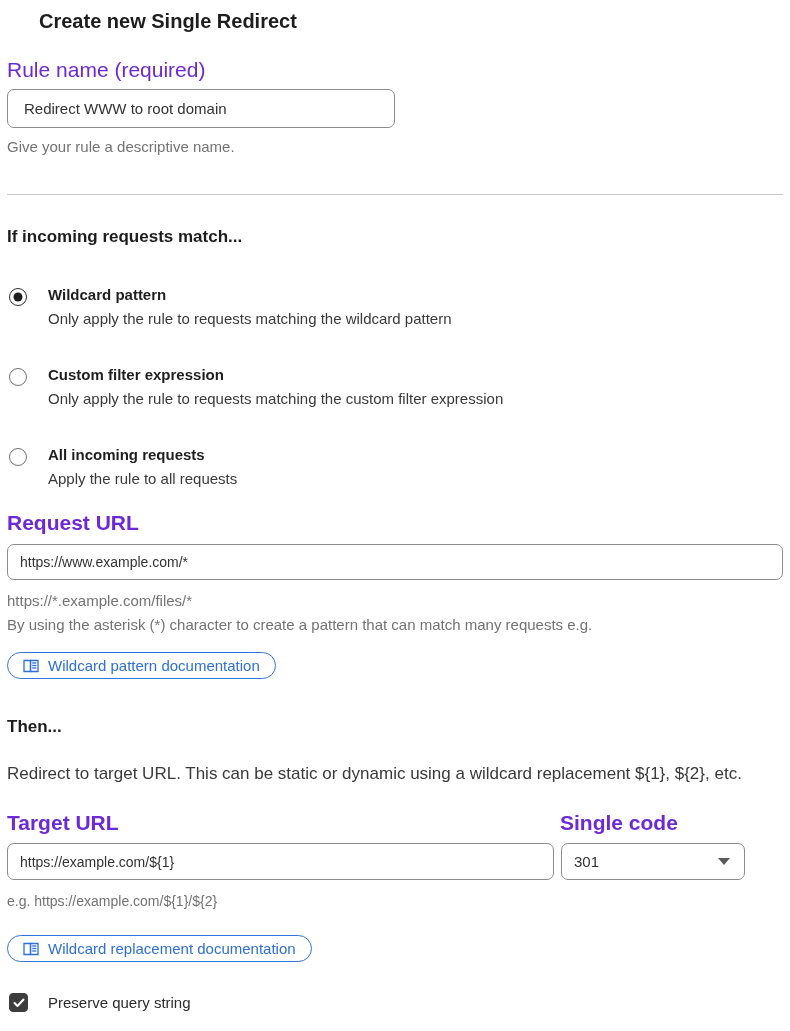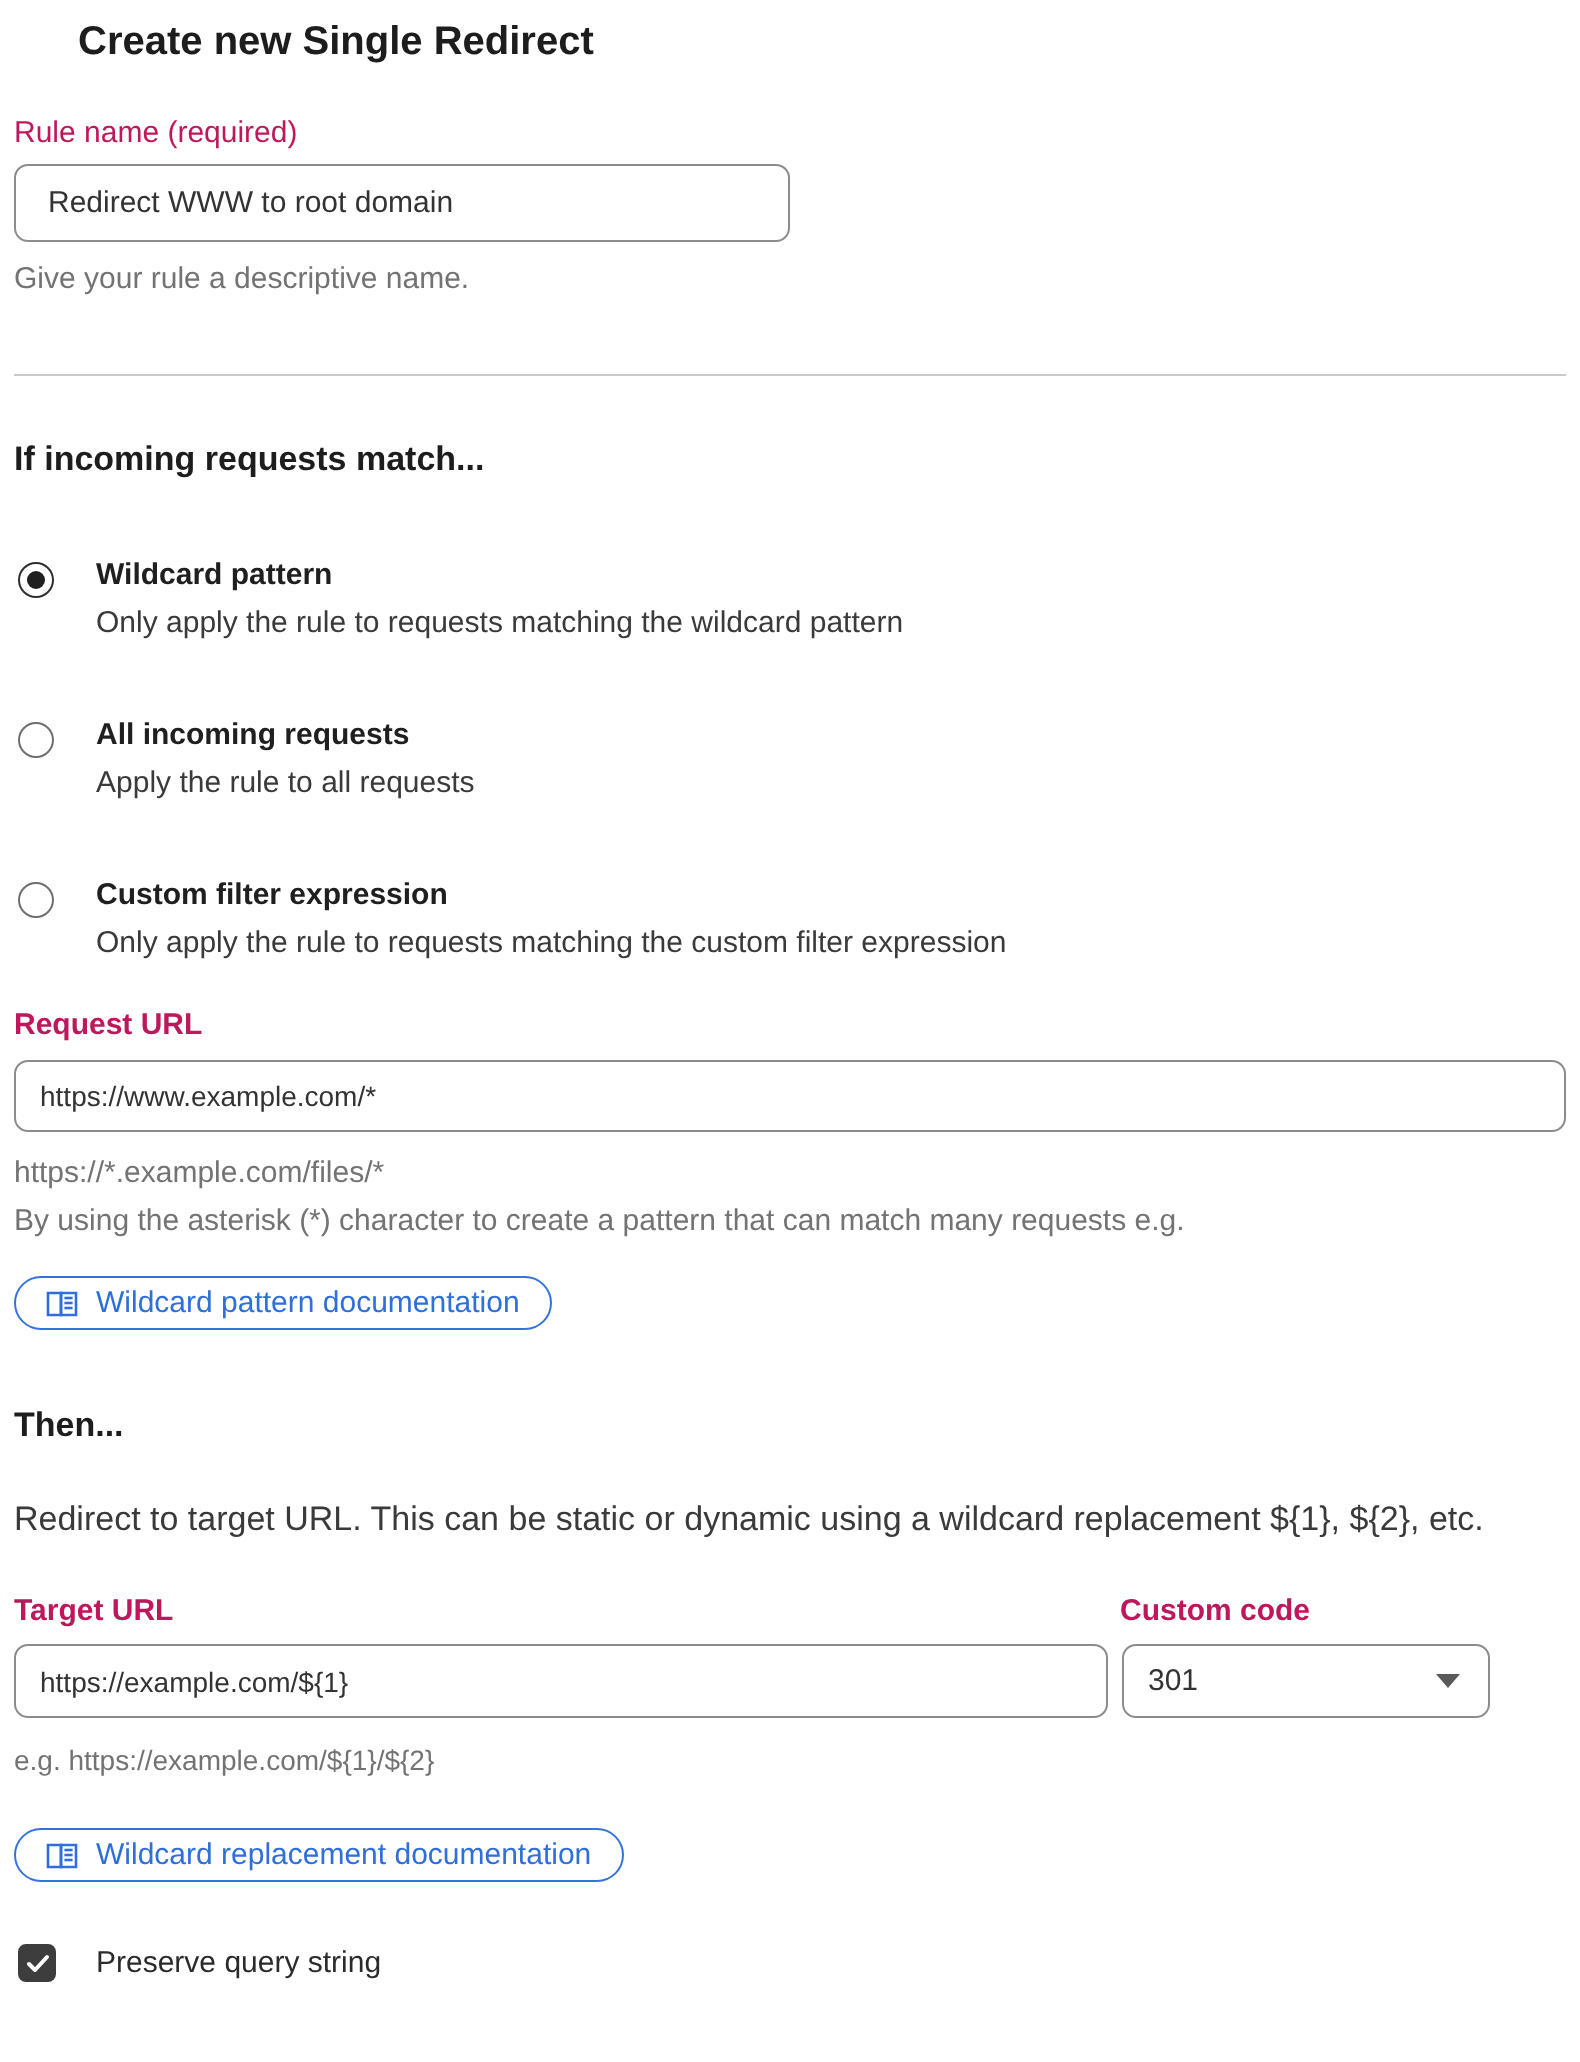--- a/index.html
+++ b/index.html
@@ -2,21 +2,21 @@
 <html><head>
 <meta charset="utf-8">
 <style>
   * { margin:0; padding:0; box-sizing:border-box; }
   html,body { width:790px; height:1031px; background:#ffffff; overflow:hidden;
     font-family:"Liberation Sans","DejaVu Sans",sans-serif; color:#2b2b2b; }
   .page { padding:6px 7px 0 7px; }
 
   .page-title { font-size:20px; font-weight:700; color:#1d1d1d; margin-top:4px;margin-left:32px; }
 
-  .field-label { font-size:15px; color:#be185d; margin-top:25px; }
+  .field-label { font-size:21px; color:#6d28d9; margin-top:25px; }
   .field-label.semibold { font-weight:600; }
 
   .text-input {
     display:block; font-family:inherit; font-size:15px; color:#333;
     border:1px solid #8c8c8c; border-radius:7px; background:#fff;
     padding:0 12px; outline:none;
   }
   .rule-name-input { width:388px; height:39px; margin-top:7px;padding-left:16px; }
   .help-text { font-size:15px; color:#737373; margin-top:7px; line-height:24px; }
 
@@ -94,30 +94,30 @@
     <span class="radio-circle"></span>
     <span class="radio-texts">
       <span class="radio-label">Wildcard pattern</span>
       <div class="radio-desc">Only apply the rule to requests matching the wildcard pattern</div>
     </span>
   </div>
 
   <div class="radio-option">
     <span class="radio-circle"></span>
     <span class="radio-texts">
-      <span class="radio-label">All incoming requests</span>
-      <div class="radio-desc">Apply the rule to all requests</div>
+      <span class="radio-label">Custom filter expression</span>
+      <div class="radio-desc">Only apply the rule to requests matching the custom filter expression</div>
     </span>
   </div>
 
   <div class="radio-option">
     <span class="radio-circle"></span>
     <span class="radio-texts">
-      <span class="radio-label">Custom filter expression</span>
-      <div class="radio-desc">Only apply the rule to requests matching the custom filter expression</div>
+      <span class="radio-label">All incoming requests</span>
+      <div class="radio-desc">Apply the rule to all requests</div>
     </span>
   </div>
 
   <div class="field-label semibold request-url-label">Request URL</div>
   <input class="text-input request-url-input" type="text" value="https://www.example.com/*" style="">
   <div class="help-text" style="margin-top:9px;">
     <div>https://*.example.com/files/*</div>
     <div>By using the asterisk (*) character to create a pattern that can match many requests e.g.</div>
   </div>
 
@@ -132,21 +132,21 @@
       </svg>
     </span>
     <span>Wildcard pattern documentation</span>
   </button>
 
   <h2 class="section-heading then-heading">Then...</h2>
   <div class="then-desc">Redirect to target URL. This can be static or dynamic using a wildcard replacement ${1}, ${2}, etc.</div>
 
   <div class="labels-row">
     <div class="left field-label semibold" style="margin-top:0;">Target URL</div>
-    <div class="field-label semibold" style="margin-top:0;">Custom code</div>
+    <div class="field-label semibold" style="margin-top:0;">Single code</div>
   </div>
 
   <div class="inputs-row">
     <input class="text-input target-url-input" type="text" value="https://example.com/${1}" style="">
     <div class="status-select">
       <span>301</span>
       <span class="caret-down"></span>
     </div>
   </div>
 

